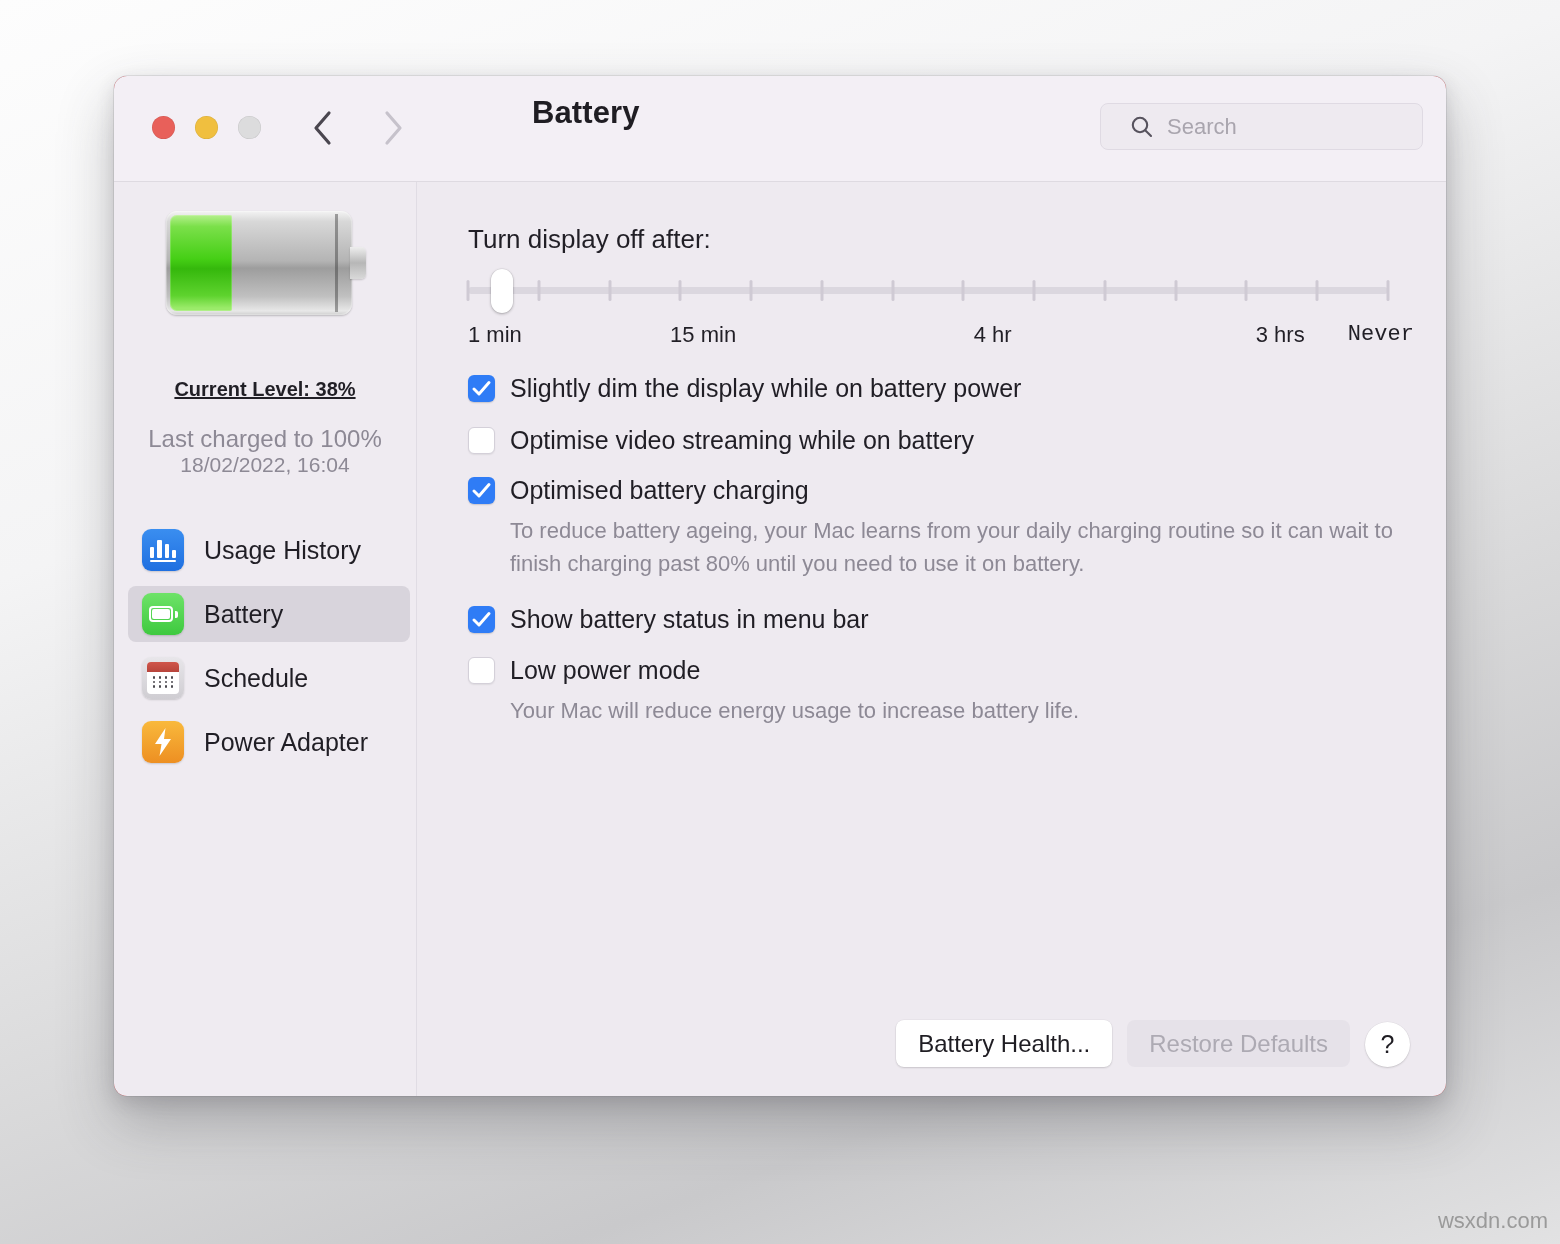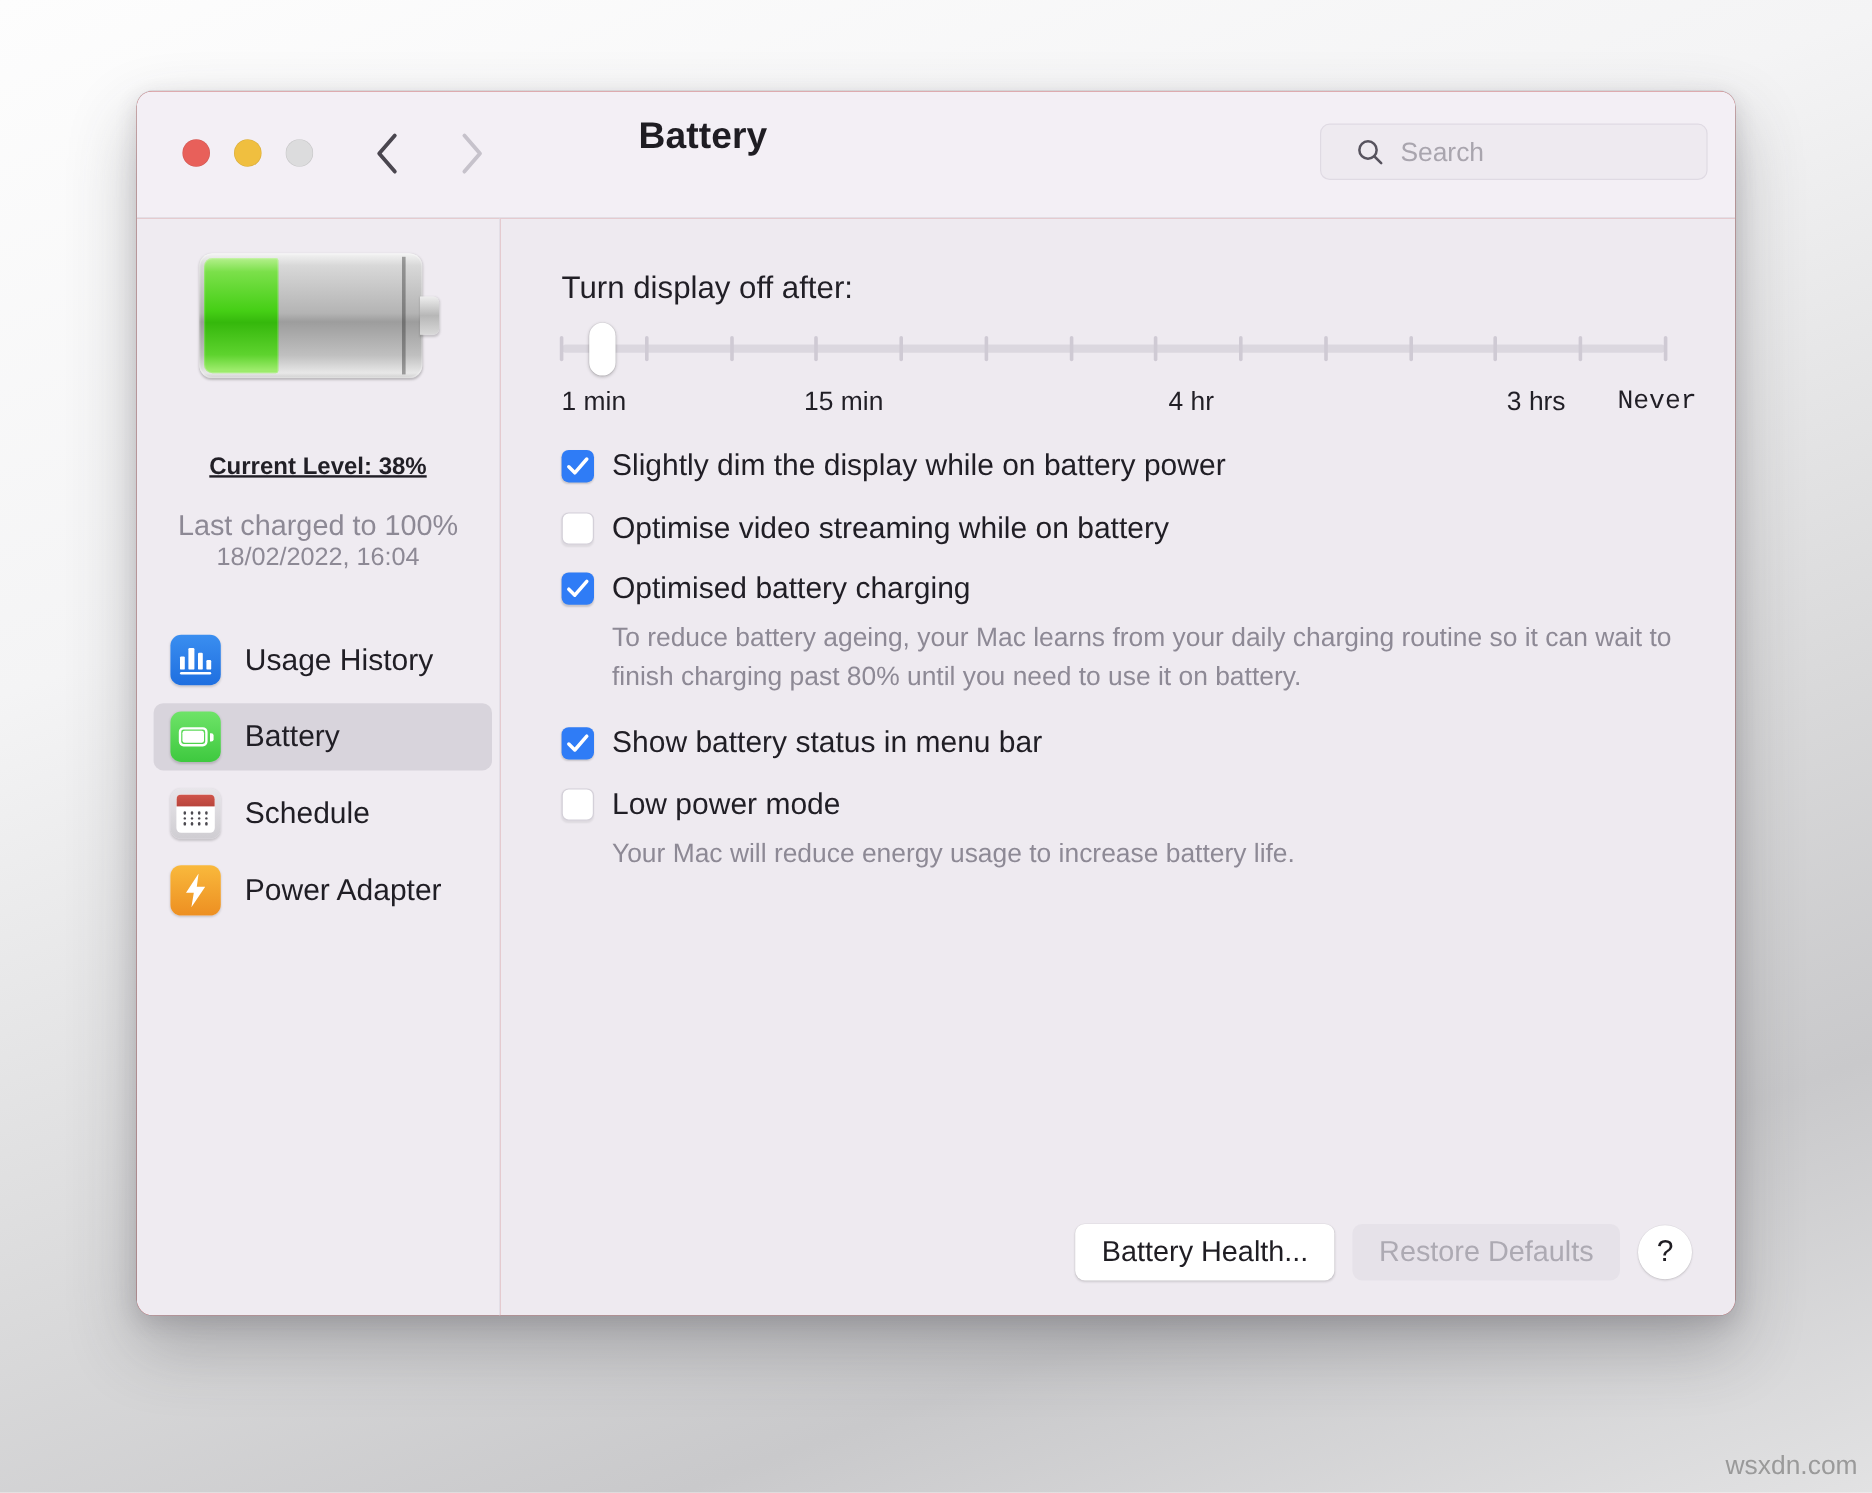--- a/index.html
+++ b/index.html
@@ -428,21 +428,21 @@
   .sp-b { height: 23px; }
   .sp-c { height: 26px; }
   .sp-d { height: 24px; }
 
   
   .footer {
     position: absolute;
     right: 36px;
     bottom: 30px;
     display: flex;
-    align-items: center;
+    align-items: flex-end;
     gap: 15px;
   }
   .btn {
     height: 47px;
     border-radius: 8px;
     padding: 0 22px;
     display: flex;
     align-items: center;
     font-size: 24px;
     font-family: "Liberation Sans", sans-serif;

